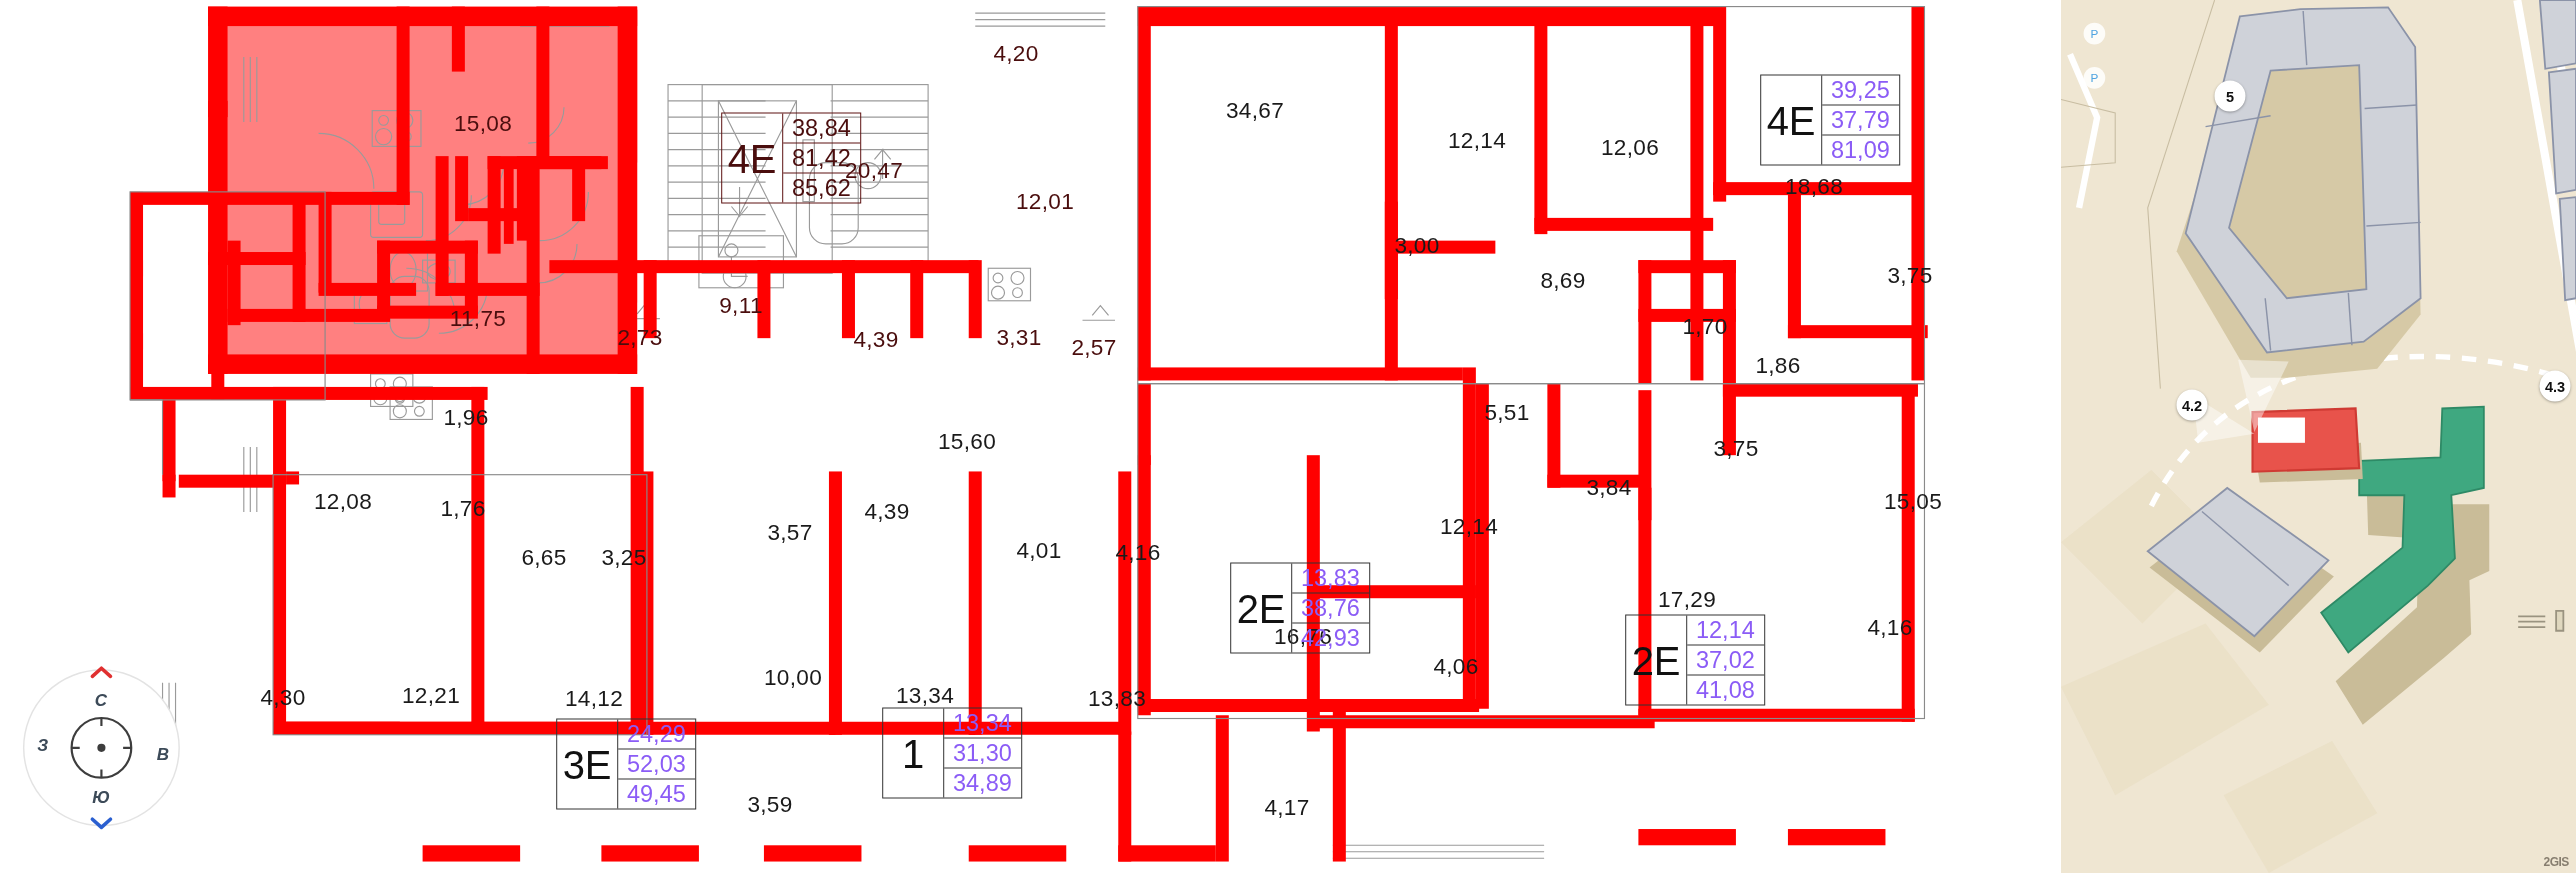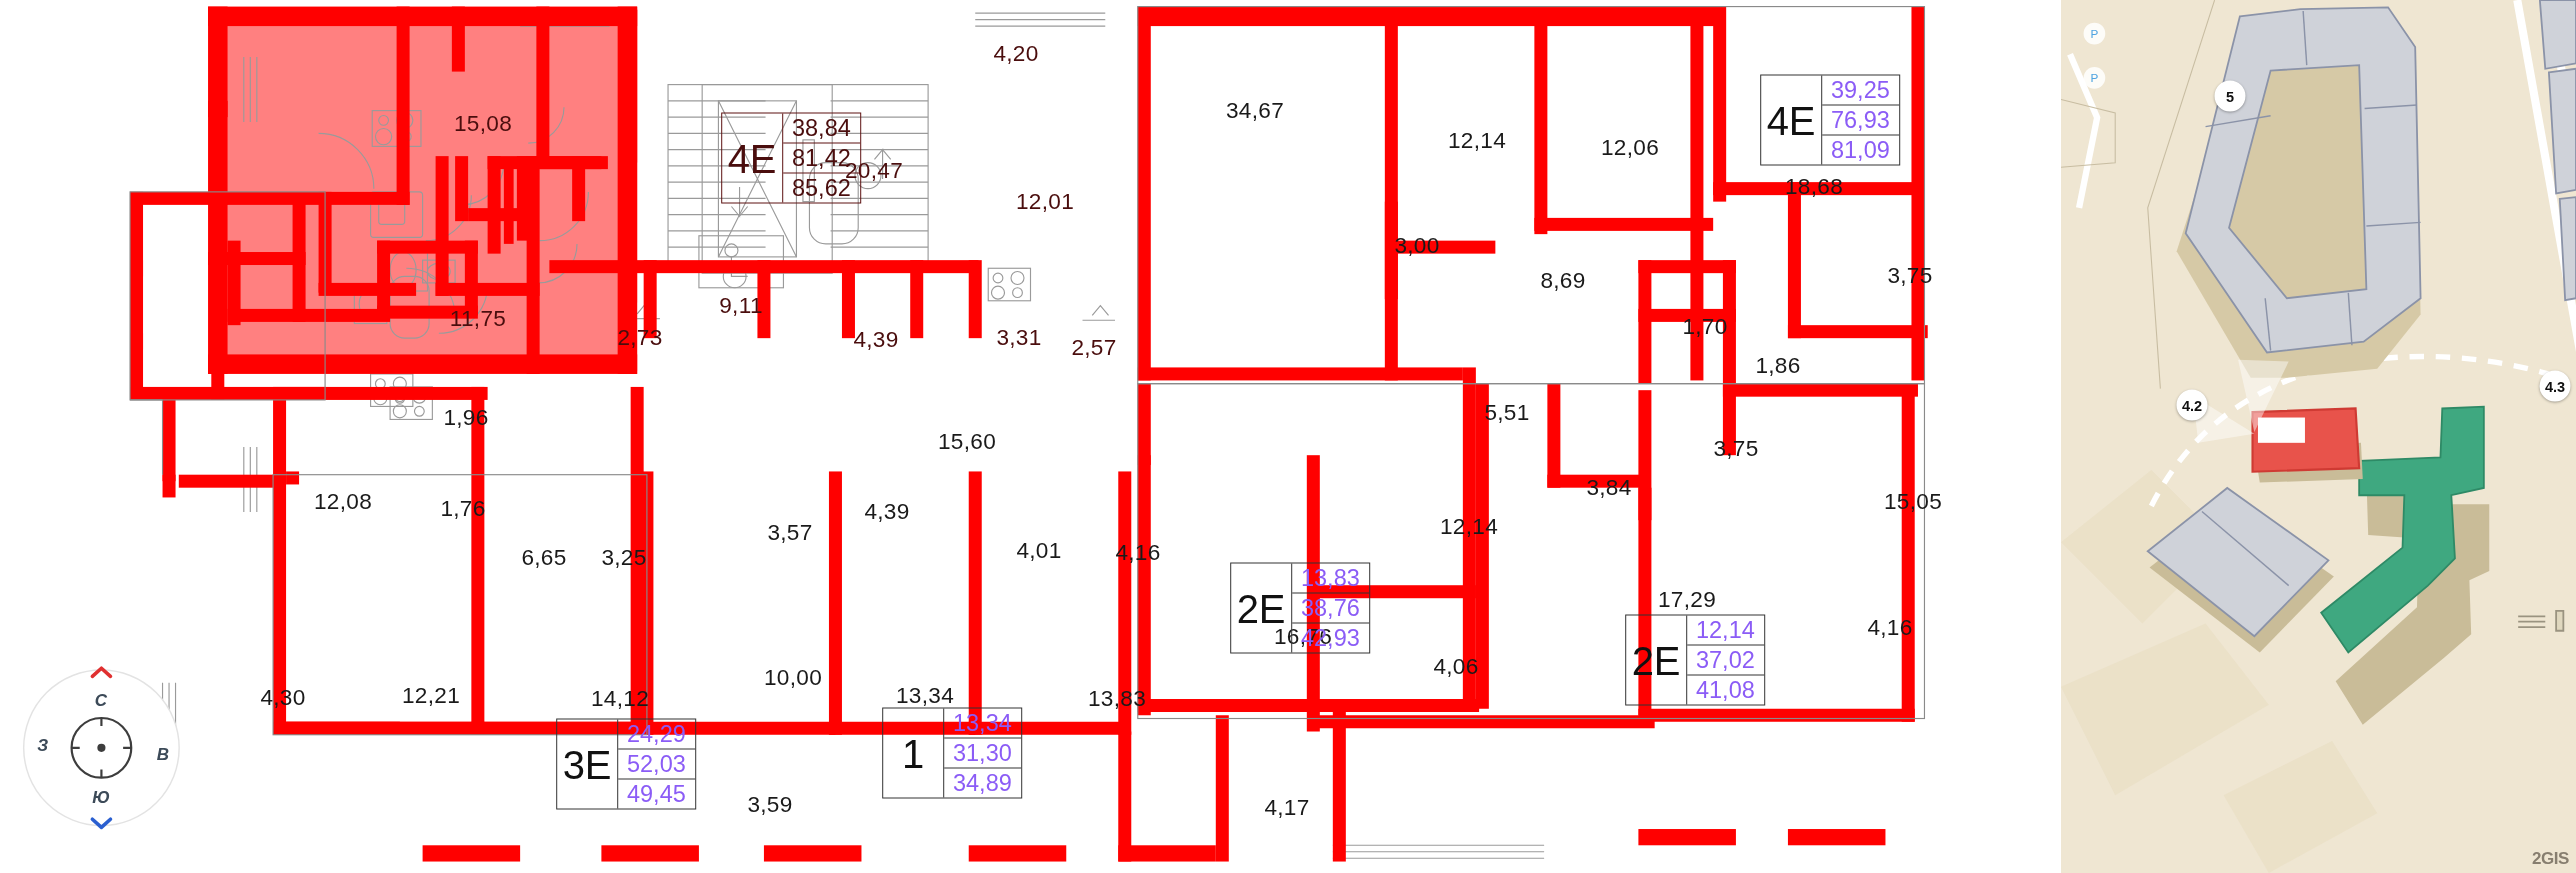--- a/index.html
+++ b/index.html
@@ -33,21 +33,21 @@
   #compass{position:absolute;left:20px;top:633px;width:199px;height:226px;}
   #compass .lbl{position:absolute;font-style:italic;font-weight:bold;font-size:17px;color:#3c4a58;
                 transform:translate(-50%,-50%);}
 
   
   #minimap{position:absolute;left:2061px;top:0;width:515px;height:873px;background:#f0e7d2;overflow:hidden;}
   #mmsvg{position:absolute;left:0;top:0;}
   .mmpin{position:absolute;width:31px;height:31px;border-radius:50%;background:#fff;
          box-shadow:0 0.9px 2.7px rgba(0,0,0,.35);display:flex;align-items:center;justify-content:center;
          font-size:14.5px;font-weight:bold;color:#111;transform:translate(-50%,-50%);}
-  #mmwatermark{position:absolute;right:7.2px;bottom:3.6px;font-size:17px;font-weight:bold;color:#6e6557;opacity:.8;
+  #mmwatermark{position:absolute;right:7.2px;bottom:3.6px;font-size:12px;font-weight:bold;color:#6e6557;opacity:.8;
                letter-spacing:-0.5px;}
 </style>
 </head>
 <body>
 
 <div id="root">
 
   <div id="plan">
     <svg id="plansvg" width="2061" height="873" viewBox="0 0 1268 537">
       <defs>
@@ -330,42 +330,42 @@
         <div class="arealbl" style="left: 1039px; top: 551px;">4,01</div>
         <div class="arealbl" style="left: 1138px; top: 553px;">4,16</div>
         <div class="arealbl" style="left: 1469px; top: 527px;">12,14</div>
         <div class="arealbl" style="left: 1609px; top: 488px;">3,84</div>
         <div class="arealbl" style="left: 1687px; top: 600px;">17,29</div>
         <div class="arealbl" style="left: 1303px; top: 637px;">16,76</div>
         <div class="arealbl" style="left: 1456px; top: 667px;">4,06</div>
         <div class="arealbl" style="left: 1890px; top: 628px;">4,16</div>
         <div class="arealbl" style="left: 283px; top: 654px; margin-top: 44px;">4,30</div>
         <div class="arealbl" style="left: 431px; top: 696px;">12,21</div>
-        <div class="arealbl" style="left: 620px; top: 699px;">14,12</div>
+        <div class="arealbl" style="left: 594px; top: 699px;">14,12</div>
         <div class="arealbl" style="left: 793px; top: 678px;">10,00</div>
         <div class="arealbl" style="left: 925px; top: 696px;">13,34</div>
         <div class="arealbl" style="left: 1117px; top: 699px;">13,83</div>
         <div class="arealbl" style="left: 770px; top: 805px;">3,59</div>
         <div class="arealbl" style="left: 1287px; top: 808px;">4,17</div>
       </div>
 
     <div id="taglayer">
         <div class="aptag onred" style="left: 791px; top: 158px;">
           <div class="code">4E</div>
           <div class="vals">
             <span>38,84</span>
             <span>81,42</span>
             <span>85,62</span>
           </div>
         </div>
         <div class="aptag" style="left: 1830px; top: 120px;">
           <div class="code">4E</div>
           <div class="vals">
             <span>39,25</span>
-            <span>76,93</span>
+            <span>37,79</span>
             <span>81,09</span>
           </div>
         </div>
         <div class="aptag" style="left: 1300px; top: 608px;">
           <div class="code">2E</div>
           <div class="vals">
             <span>13,83</span>
             <span>38,76</span>
             <span>42,93</span>
           </div>

